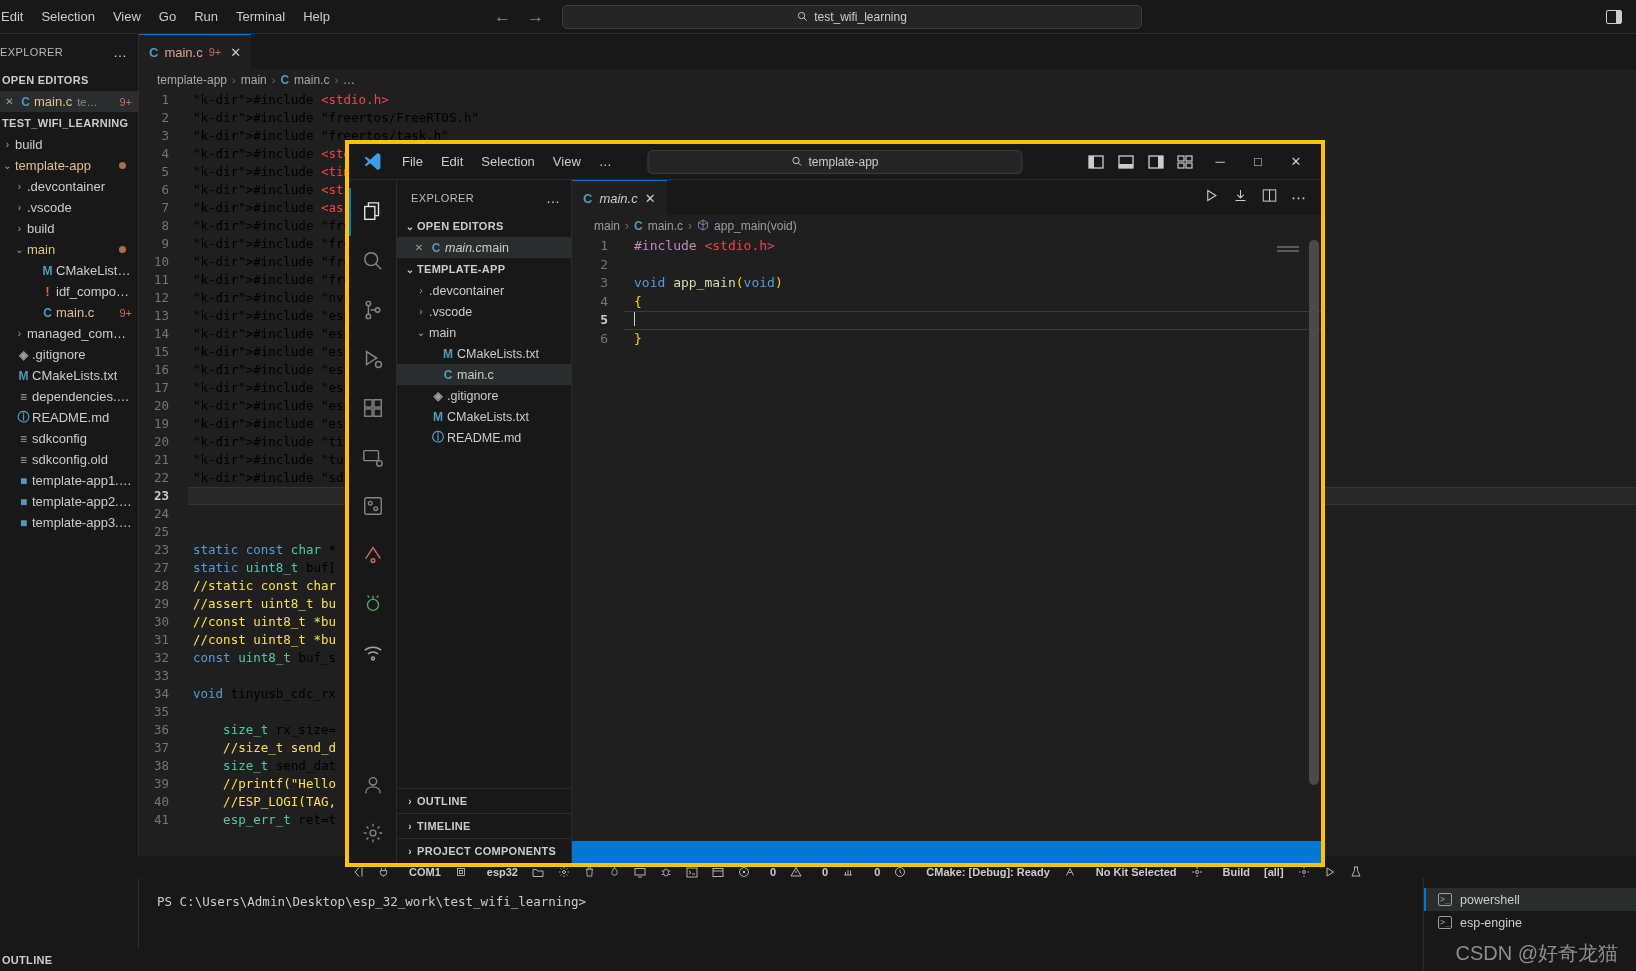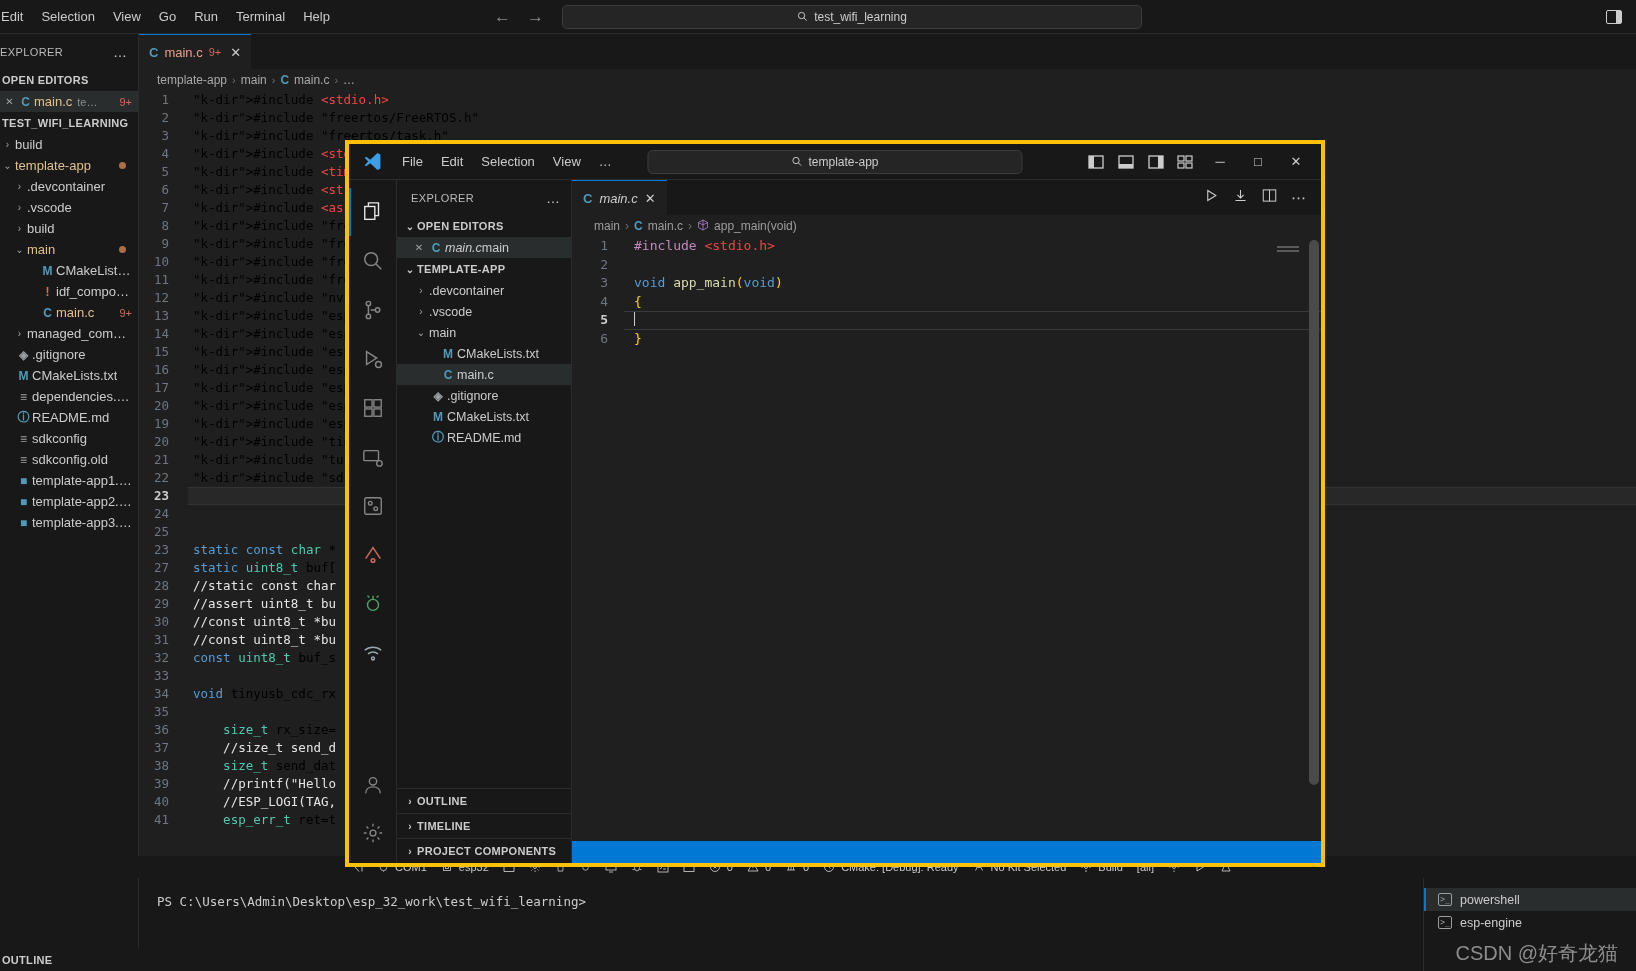--- a/index.html
+++ b/index.html
@@ -92,21 +92,21 @@
   }
   .ln { display:flex; height:18px; }
   .ln .num {
     width:49px; text-align:right; padding-right:19px; color:#6e7681;
     flex:0 0 auto; font-size:12.5px;
   }
   .ln.cur .num { color:#cccccc; font-weight:bold; }
   .ln .txt { white-space:pre; flex:1; padding-left:5px; }
   .ln.cur .txt { background:#282828; box-shadow: inset 0 1px 0 #333, inset 0 -1px 0 #333; }
   .k-dir{color:#c586c0} .k-str{color:#ef4444} .k-kw{color:#569cd6} .k-type{color:#4ec9b0}
-  .k-fn{color:#dcdcaa} .k-cmt{color:#e5e5e5}
+  .k-fn{color:#dcdcaa} .k-cmt{color:#fde047}
 
   
   .panel { position:absolute; left:0; right:0; bottom:0; height:115px; background:#181818; }
   .panel-tabs { height:30px; display:flex; align-items:center; gap:20px; padding-left:18px; }
   .ptab { color:#9d9d9d; font-size:11px; letter-spacing:.4px; display:flex; align-items:center; gap:6px;}
   .ptab .cnt { background:#4d4d4d; color:#e8e8e8; border-radius:9px; font-size:10px; padding:1px 6px; }
   .term-line {
     font-family:"DejaVu Sans Mono","Liberation Mono",monospace;
     color:#cccccc; font-size:12.5px; padding-left:18px; padding-top:8px;
   }
@@ -115,21 +115,21 @@
     background:#181818; color:#cccccc; font-size:11px; font-weight:bold;
     display:flex; align-items:center; padding-left:2px; letter-spacing:.3px;
   }
 
   
   .statusbar {
     position:absolute; left:0; right:0; bottom:93px; height:22px;
     background:#181818; display:flex; align-items:center; font-size:11px;
     color:#cccccc; gap:0px; padding-left:345px;
   }
-  .sb { display:flex; align-items:center; gap:6px; padding:0 7px; height:22px; white-space:nowrap;}
+  .sb { display:flex; align-items:flex-end; gap:20px; padding:0 7px; height:22px; white-space:nowrap;font-weight:bold;}
   .sb svg { display:block; }
 
   
   .term-side {
     position:absolute; right:0; bottom:0; width:213px; height:93px;
     background:#181818; border-left:1px solid #2b2b2b; padding-top:10px;
   }
   .tsrow { height:23px; display:flex; align-items:center; gap:8px; padding-left:14px; color:#cccccc; font-size:12.5px;}
   .tsrow.sel { background:#2a2d2e; border-left:2px solid #0078d4; padding-left:12px; }
   .tsq {

